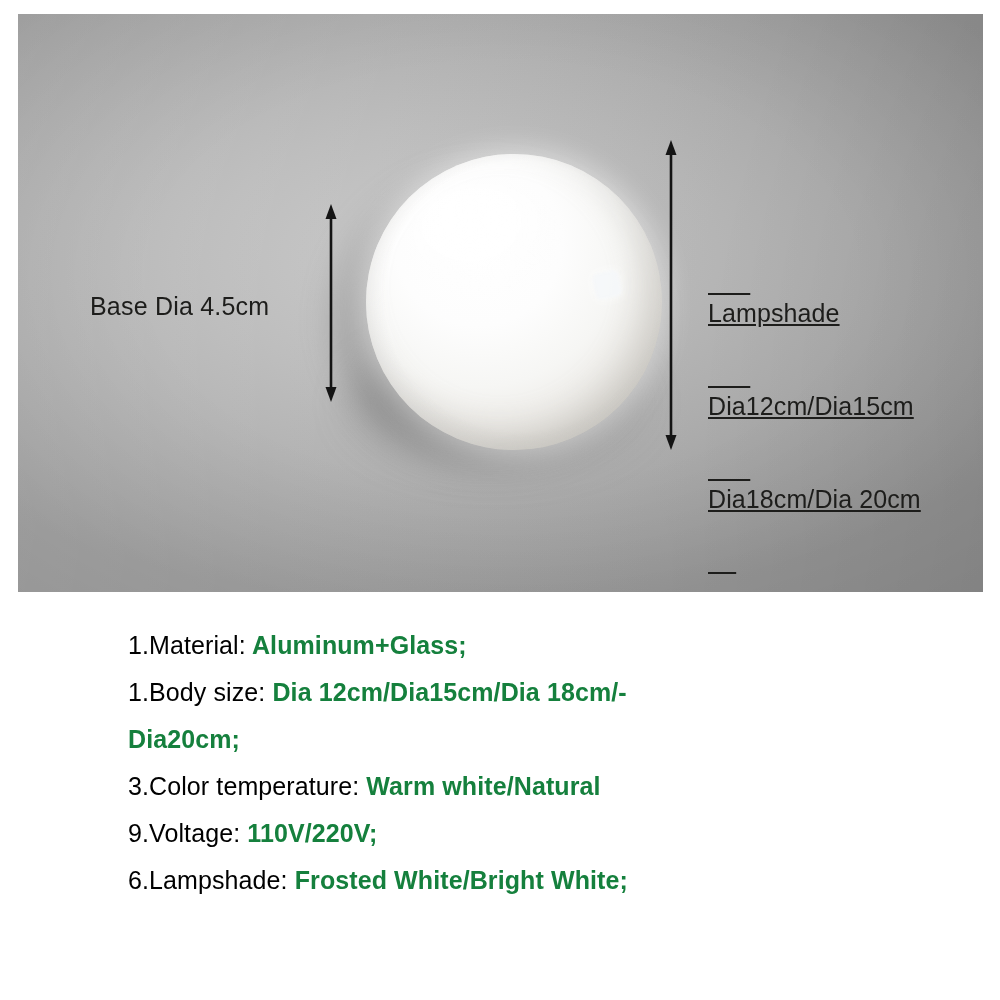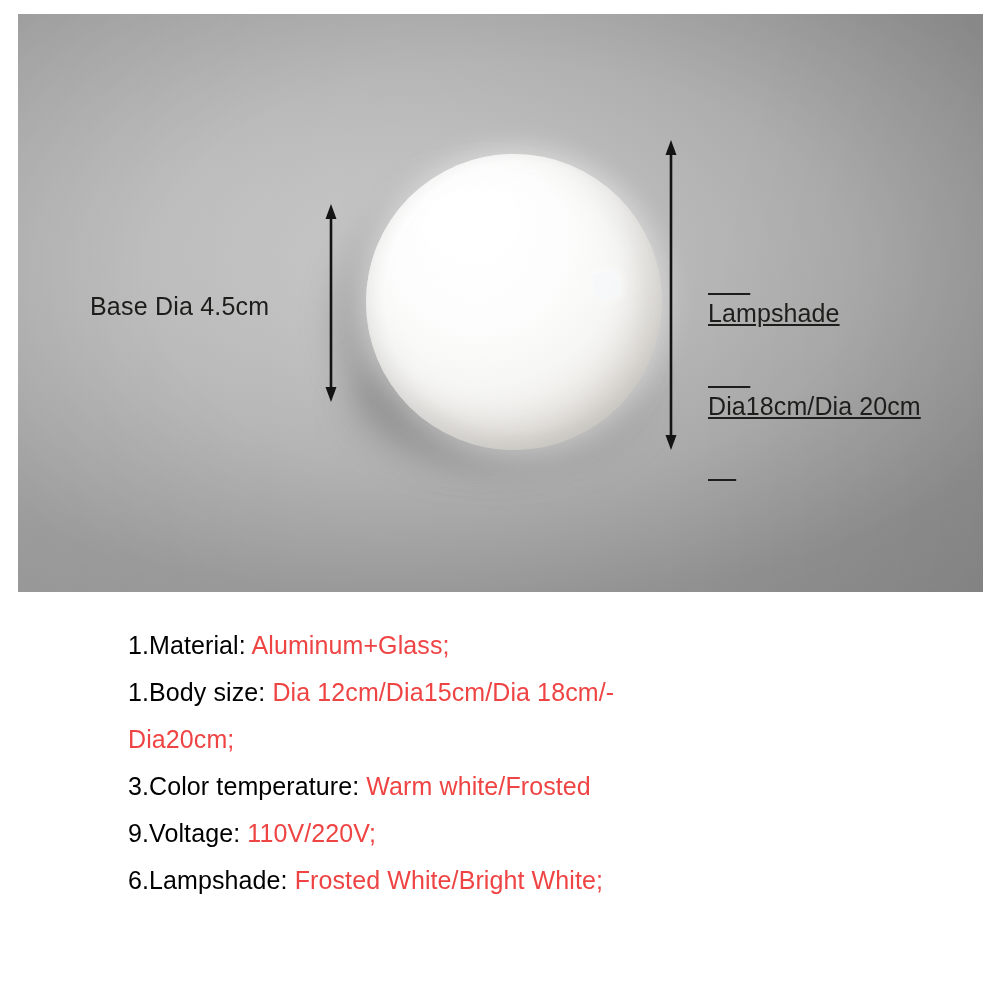--- a/index.html
+++ b/index.html
@@ -156,22 +156,22 @@
     font-size: 25px;
     line-height: 47px;
     color: #141414;
     letter-spacing: 0.1px;
   }
   .spec-key {
     font-weight: normal;
     color: #000000;
   }
   .spec-val {
-    font-weight: normal;
-    color: #ef4444;
+    font-weight: bold;
+    color: #15803d;
   }
 </style>
 </head>
 <body>
 
 <div id="page">
 
   <div class="photo">
     <div class="photo-bg"></div>
     <div class="photo-bg2"></div>
@@ -198,40 +198,41 @@
         <line x1="653" y1="136" x2="653" y2="426" stroke="#141414" stroke-width="2.6"></line>
         <polygon points="653,126 647.5,141 658.5,141" fill="#141414"></polygon>
         <polygon points="653,436 647.5,421 658.5,421" fill="#141414"></polygon>
       </g>
     </svg>
 
     <div class="label label-base">Base Dia 4.5cm</div>
 
     <div class="label label-shade">
       <div>Lampshade</div>
+      <div>Dia12cm/Dia15cm</div>
       <div>Dia18cm/Dia 20cm</div>
     </div>
   </div>
 
   <div class="specs">
 
     <div class="spec-line">
       <span class="spec-key">1.Material:</span><span class="spec-val"> Aluminum+Glass;</span>
     </div>
 
     <div class="spec-line">
       <span class="spec-key">1.Body size:</span><span class="spec-val"> Dia 12cm/Dia15cm/Dia 18cm/-</span>
     </div>
 
     <div class="spec-line">
       <span class="spec-val">Dia20cm;</span>
     </div>
 
     <div class="spec-line">
-      <span class="spec-key">3.Color temperature:</span><span class="spec-val"> Warm white/Frosted</span>
+      <span class="spec-key">3.Color temperature:</span><span class="spec-val"> Warm white/Natural</span>
     </div>
 
 
     <div class="spec-line">
       <span class="spec-key">9.Voltage:</span><span class="spec-val"> 110V/220V;</span>
     </div>
 
     <div class="spec-line">
       <span class="spec-key">6.Lampshade:</span><span class="spec-val"> Frosted White/Bright White;</span>
     </div>

